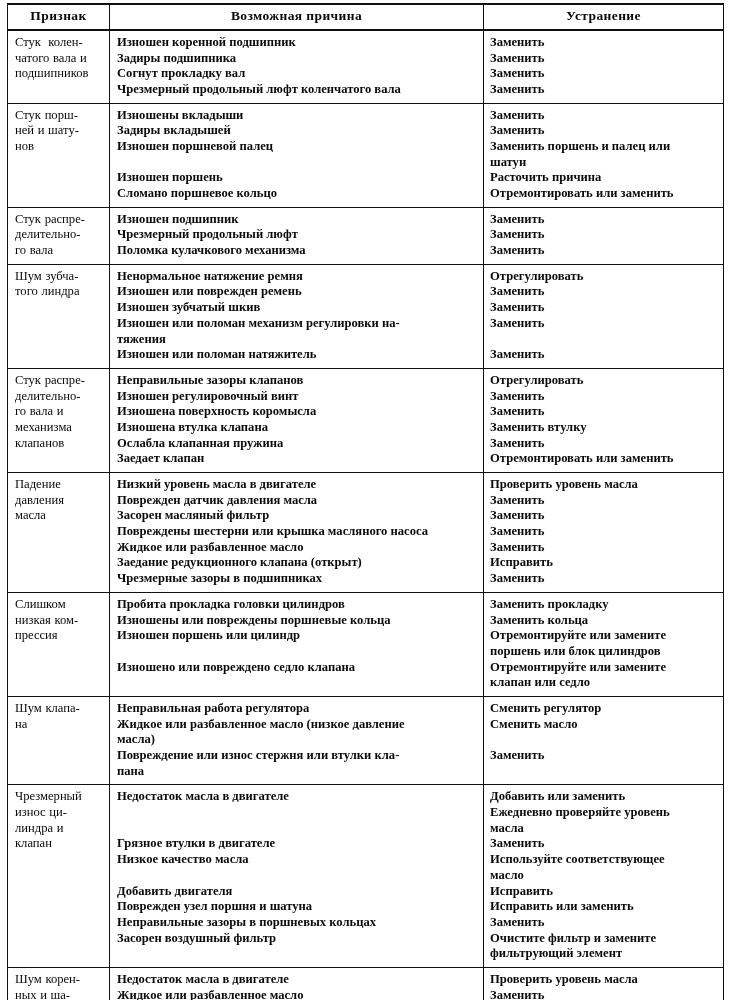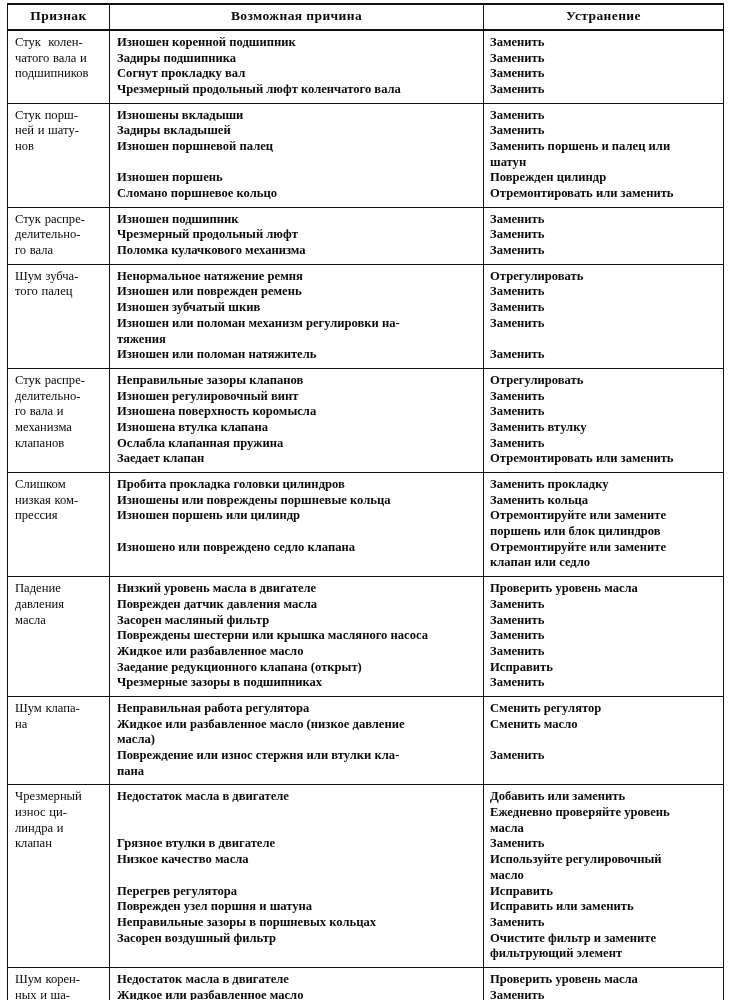--- a/index.html
+++ b/index.html
@@ -132,21 +132,21 @@
             <span class="ln">Изношен поршневой палец</span>
             <span class="ln blank">&nbsp;</span>
             <span class="ln">Изношен поршень</span>
             <span class="ln">Сломано поршневое кольцо</span>
           </td>
           <td class="fix">
             <span class="ln">Заменить</span>
             <span class="ln">Заменить</span>
             <span class="ln">Заменить поршень и палец или</span>
             <span class="ln">шатун</span>
-            <span class="ln">Поврежден цилиндр</span>
+            <span class="ln">Расточить причина</span>
             <span class="ln">Отремонтировать или заменить</span>
           </td>
         </tr>
         <tr>
           <td class="sym">
             <span class="symline">Стук распре-</span>
             <span class="symline">делительно-</span>
             <span class="symline">го вала</span>
           </td>
           <td class="cause">
@@ -156,21 +156,21 @@
           </td>
           <td class="fix">
             <span class="ln">Заменить</span>
             <span class="ln">Заменить</span>
             <span class="ln">Заменить</span>
           </td>
         </tr>
         <tr>
           <td class="sym">
             <span class="symline">Шум зубча-</span>
-            <span class="symline">того палец</span>
+            <span class="symline">того линдра</span>
           </td>
           <td class="cause">
             <span class="ln">Ненормальное натяжение ремня</span>
             <span class="ln">Изношен или поврежден ремень</span>
             <span class="ln">Изношен зубчатый шкив</span>
             <span class="ln">Изношен или поломан механизм регулировки на-</span>
             <span class="ln">тяжения</span>
             <span class="ln">Изношен или поломан натяжитель</span>
           </td>
           <td class="fix">
@@ -198,42 +198,20 @@
             <span class="ln">Ослабла клапанная пружина</span>
             <span class="ln">Заедает клапан</span>
           </td>
           <td class="fix">
             <span class="ln">Отрегулировать</span>
             <span class="ln">Заменить</span>
             <span class="ln">Заменить</span>
             <span class="ln">Заменить втулку</span>
             <span class="ln">Заменить</span>
             <span class="ln">Отремонтировать или заменить</span>
-          </td>
-        </tr>
-        <tr>
-          <td class="sym">
-            <span class="symline">Слишком</span>
-            <span class="symline">низкая ком-</span>
-            <span class="symline">прессия</span>
-          </td>
-          <td class="cause">
-            <span class="ln">Пробита прокладка головки цилиндров</span>
-            <span class="ln">Изношены или повреждены поршневые кольца</span>
-            <span class="ln">Изношен поршень или цилиндр</span>
-            <span class="ln blank">&nbsp;</span>
-            <span class="ln">Изношено или повреждено седло клапана</span>
-          </td>
-          <td class="fix">
-            <span class="ln">Заменить прокладку</span>
-            <span class="ln">Заменить кольца</span>
-            <span class="ln">Отремонтируйте или замените</span>
-            <span class="ln">поршень или блок цилиндров</span>
-            <span class="ln">Отремонтируйте или замените</span>
-            <span class="ln">клапан или седло</span>
           </td>
         </tr>
         <tr>
           <td class="sym">
             <span class="symline">Падение</span>
             <span class="symline">давления</span>
             <span class="symline">масла</span>
           </td>
           <td class="cause">
             <span class="ln">Низкий уровень масла в двигателе</span>
@@ -249,20 +227,42 @@
             <span class="ln">Заменить</span>
             <span class="ln">Заменить</span>
             <span class="ln">Заменить</span>
             <span class="ln">Заменить</span>
             <span class="ln">Исправить</span>
             <span class="ln">Заменить</span>
           </td>
         </tr>
         <tr>
           <td class="sym">
+            <span class="symline">Слишком</span>
+            <span class="symline">низкая ком-</span>
+            <span class="symline">прессия</span>
+          </td>
+          <td class="cause">
+            <span class="ln">Пробита прокладка головки цилиндров</span>
+            <span class="ln">Изношены или повреждены поршневые кольца</span>
+            <span class="ln">Изношен поршень или цилиндр</span>
+            <span class="ln blank">&nbsp;</span>
+            <span class="ln">Изношено или повреждено седло клапана</span>
+          </td>
+          <td class="fix">
+            <span class="ln">Заменить прокладку</span>
+            <span class="ln">Заменить кольца</span>
+            <span class="ln">Отремонтируйте или замените</span>
+            <span class="ln">поршень или блок цилиндров</span>
+            <span class="ln">Отремонтируйте или замените</span>
+            <span class="ln">клапан или седло</span>
+          </td>
+        </tr>
+        <tr>
+          <td class="sym">
             <span class="symline">Шум клапа-</span>
             <span class="symline">на</span>
           </td>
           <td class="cause">
             <span class="ln">Неправильная работа регулятора</span>
             <span class="ln">Жидкое или разбавленное масло (низкое давление</span>
             <span class="ln">масла)</span>
             <span class="ln">Повреждение или износ стержня или втулки кла-</span>
             <span class="ln">пана</span>
           </td>
@@ -281,31 +281,31 @@
             <span class="symline">линдра и</span>
             <span class="symline">клапан</span>
           </td>
           <td class="cause">
             <span class="ln">Недостаток масла в двигателе</span>
             <span class="ln blank">&nbsp;</span>
             <span class="ln blank">&nbsp;</span>
             <span class="ln">Грязное втулки в двигателе</span>
             <span class="ln">Низкое качество масла</span>
             <span class="ln blank">&nbsp;</span>
-            <span class="ln">Перегрев регулятора</span>
+            <span class="ln">Добавить двигателя</span>
             <span class="ln">Поврежден узел поршня и шатуна</span>
             <span class="ln">Неправильные зазоры в поршневых кольцах</span>
             <span class="ln">Засорен воздушный фильтр</span>
           </td>
           <td class="fix">
             <span class="ln">Добавить или заменить</span>
             <span class="ln">Ежедневно проверяйте уровень</span>
             <span class="ln">масла</span>
             <span class="ln">Заменить</span>
-            <span class="ln">Используйте регулировочный</span>
+            <span class="ln">Используйте соответствующее</span>
             <span class="ln">масло</span>
             <span class="ln">Исправить</span>
             <span class="ln">Исправить или заменить</span>
             <span class="ln">Заменить</span>
             <span class="ln">Очистите фильтр и замените</span>
             <span class="ln">фильтрующий элемент</span>
           </td>
         </tr>
         <tr>
           <td class="sym">

